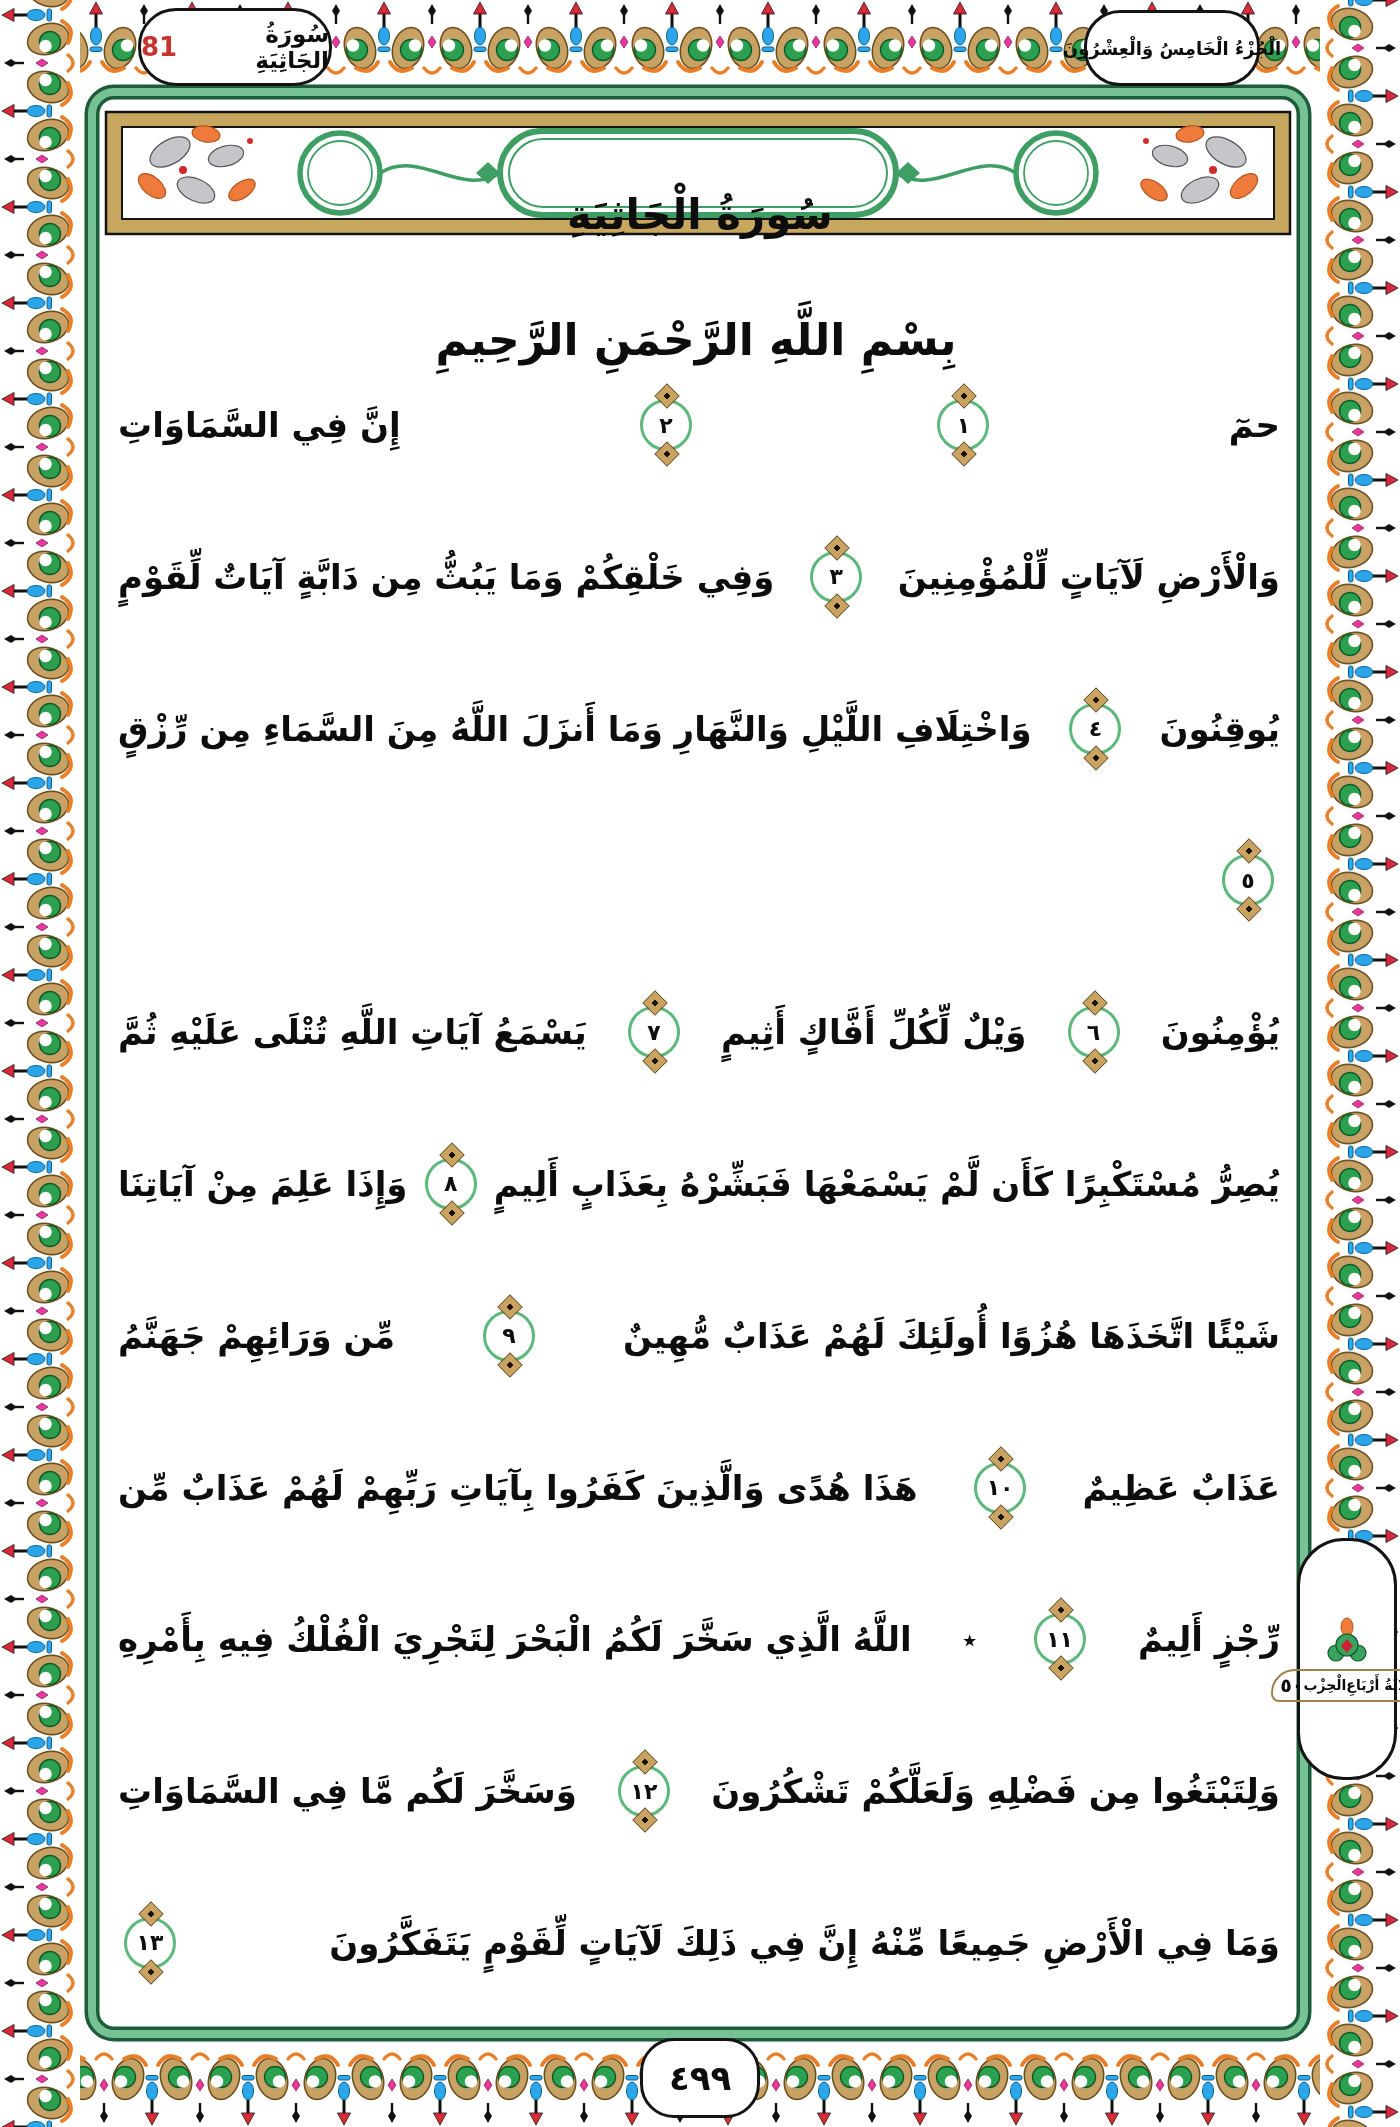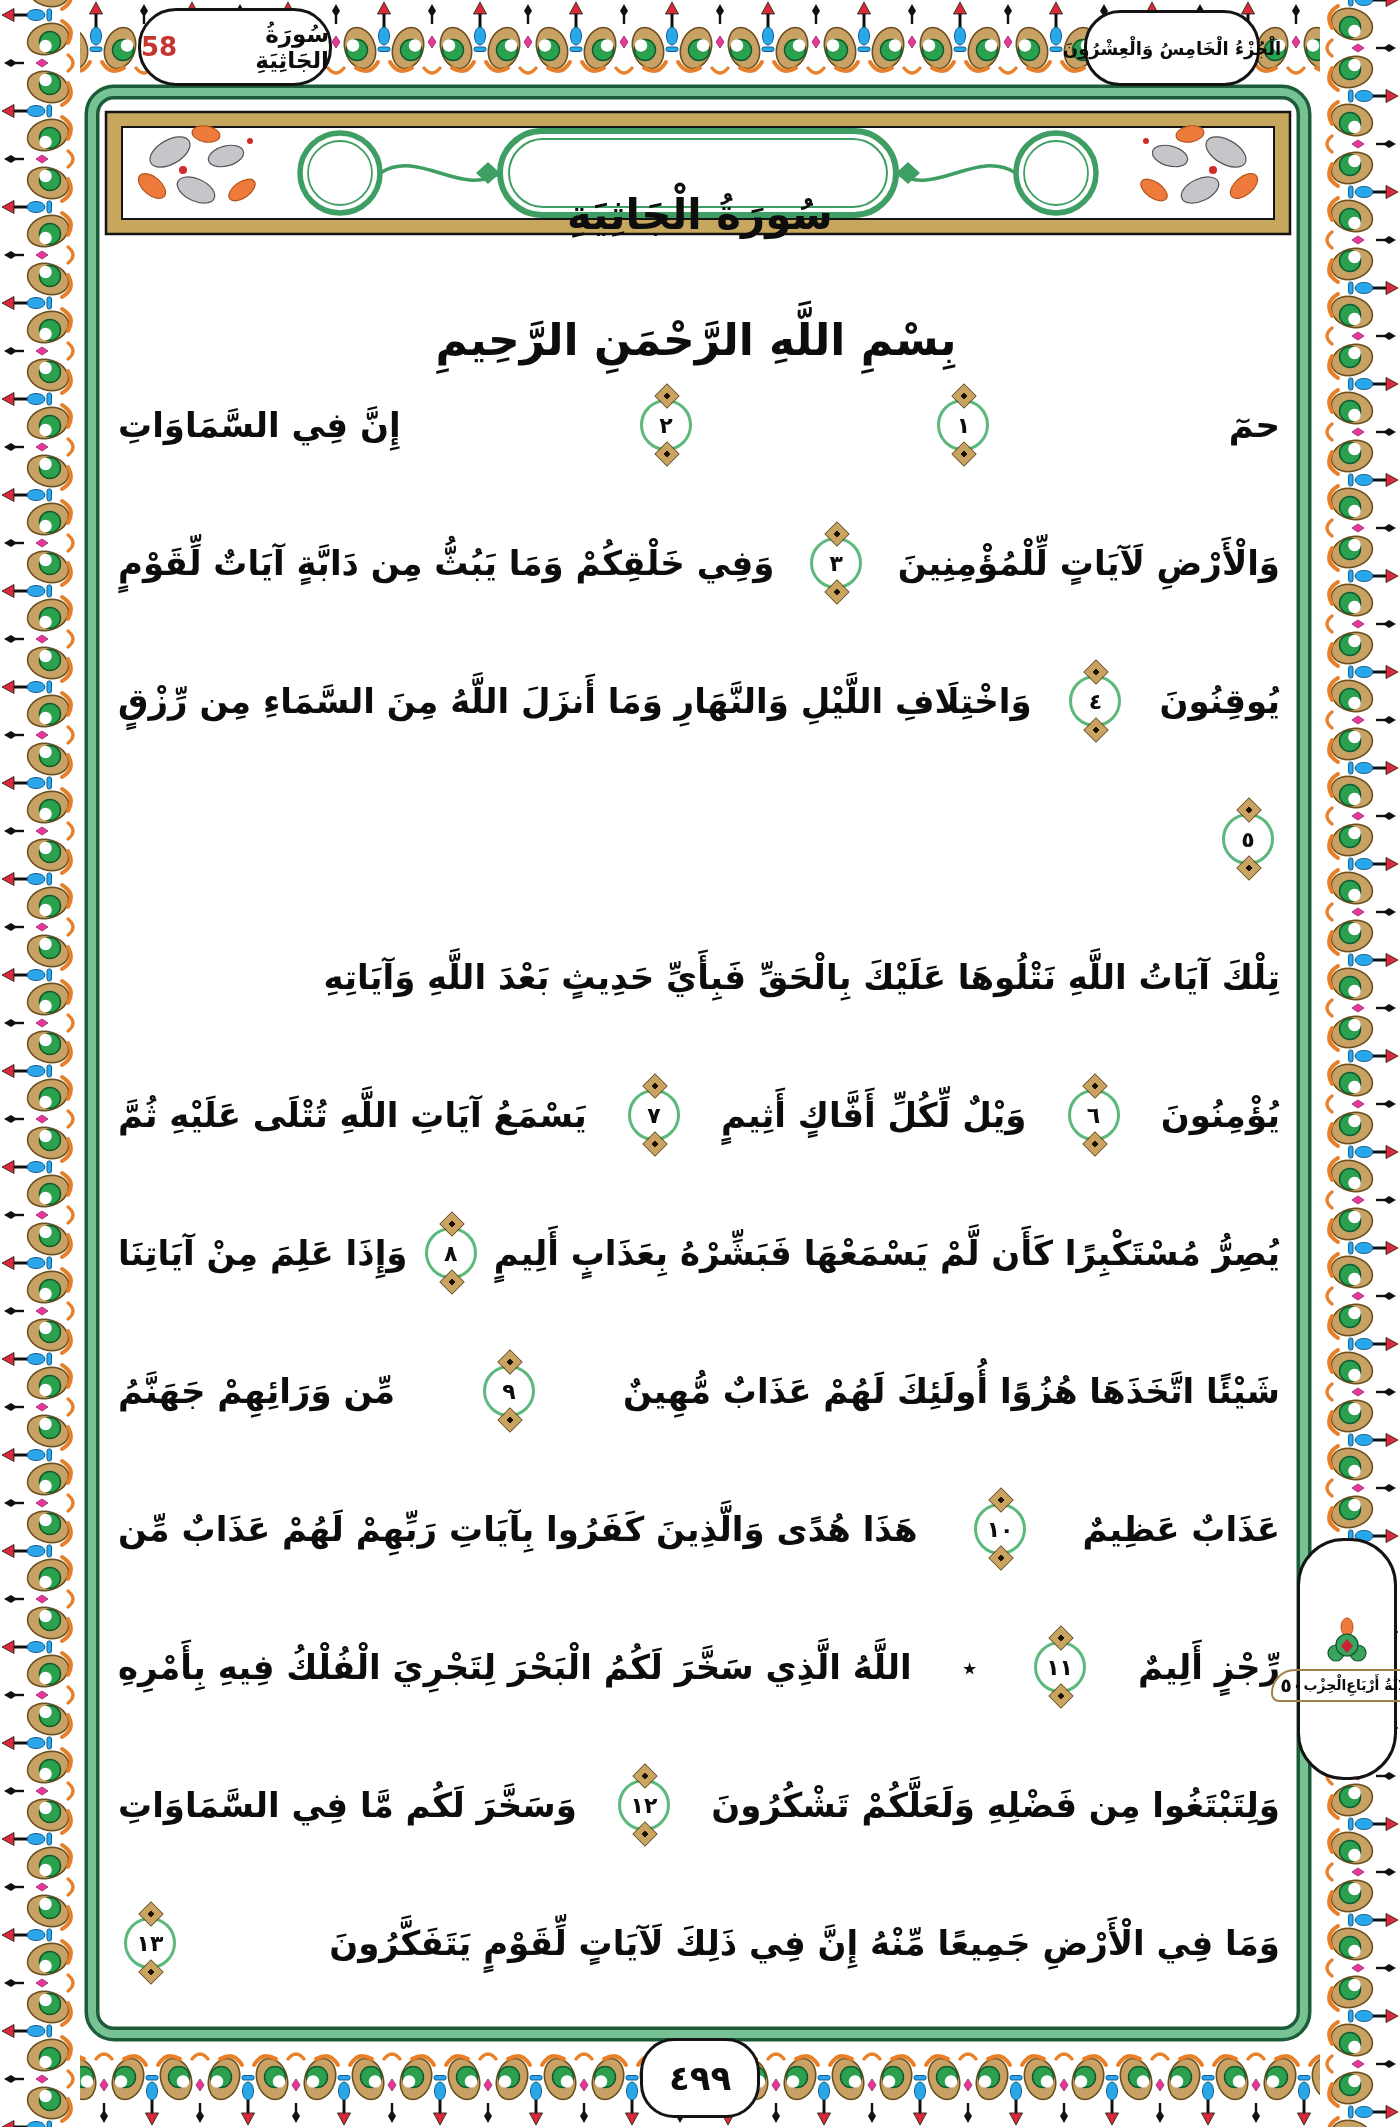--- a/index.html
+++ b/index.html
@@ -121,21 +121,21 @@
       <path d="M1016,173 C 976,148 936,198 896,173" stroke="#3f9e63" stroke-width="3.5" fill="none"></path>
       <rect x="500" y="131" width="396" height="84" rx="42" fill="#ffffff" stroke="#3f9e63" stroke-width="6"></rect>
       <rect x="509" y="139" width="378" height="68" rx="34" fill="none" stroke="#3f9e63" stroke-width="2"></rect>
       <polygon points="500,173 488,162 476,173 488,184" fill="#3f9e63"></polygon>
       <polygon points="896,173 908,162 920,173 908,184" fill="#3f9e63"></polygon>
     </g>
   </svg>
 
   <div class="pill pill-top-left">
     <span class="t">سُورَةُ الجَاثِيَةِ</span>
-    <span class="n">58</span>
+    <span class="n">81</span>
   </div>
 
   <div class="pill pill-top-right">
     <span class="t">الْجُزْءُ الْخَامِسُ وَالْعِشْرُونَ</span>
   </div>
 
   <div class="overlay banner-title">سُورَةُ الْجَاثِيَةِ</div>
 
   <div class="overlay basmala">بِسْمِ اللَّهِ الرَّحْمَنِ الرَّحِيمِ</div>
 
@@ -161,23 +161,20 @@
         <span class="qtext">يُوقِنُونَ</span>
         <span class="vm">
           <span>٤</span>
         </span>
         <span class="qtext">وَاخْتِلَافِ اللَّيْلِ وَالنَّهَارِ وَمَا أَنزَلَ اللَّهُ مِنَ السَّمَاءِ مِن رِّزْقٍ</span>
       </div>
       <div class="qline">
         <span class="vm">
           <span>٥</span>
         </span>
-      </div>
-      <div class="qline">
-        <span class="qtext">تِلْكَ آيَاتُ اللَّهِ نَتْلُوهَا عَلَيْكَ بِالْحَقِّ فَبِأَيِّ حَدِيثٍ بَعْدَ اللَّهِ وَآيَاتِهِ</span>
       </div>
       <div class="qline">
         <span class="qtext">يُؤْمِنُونَ</span>
         <span class="vm">
           <span>٦</span>
         </span>
         <span class="qtext">وَيْلٌ لِّكُلِّ أَفَّاكٍ أَثِيمٍ</span>
         <span class="vm">
           <span>٧</span>
         </span>

